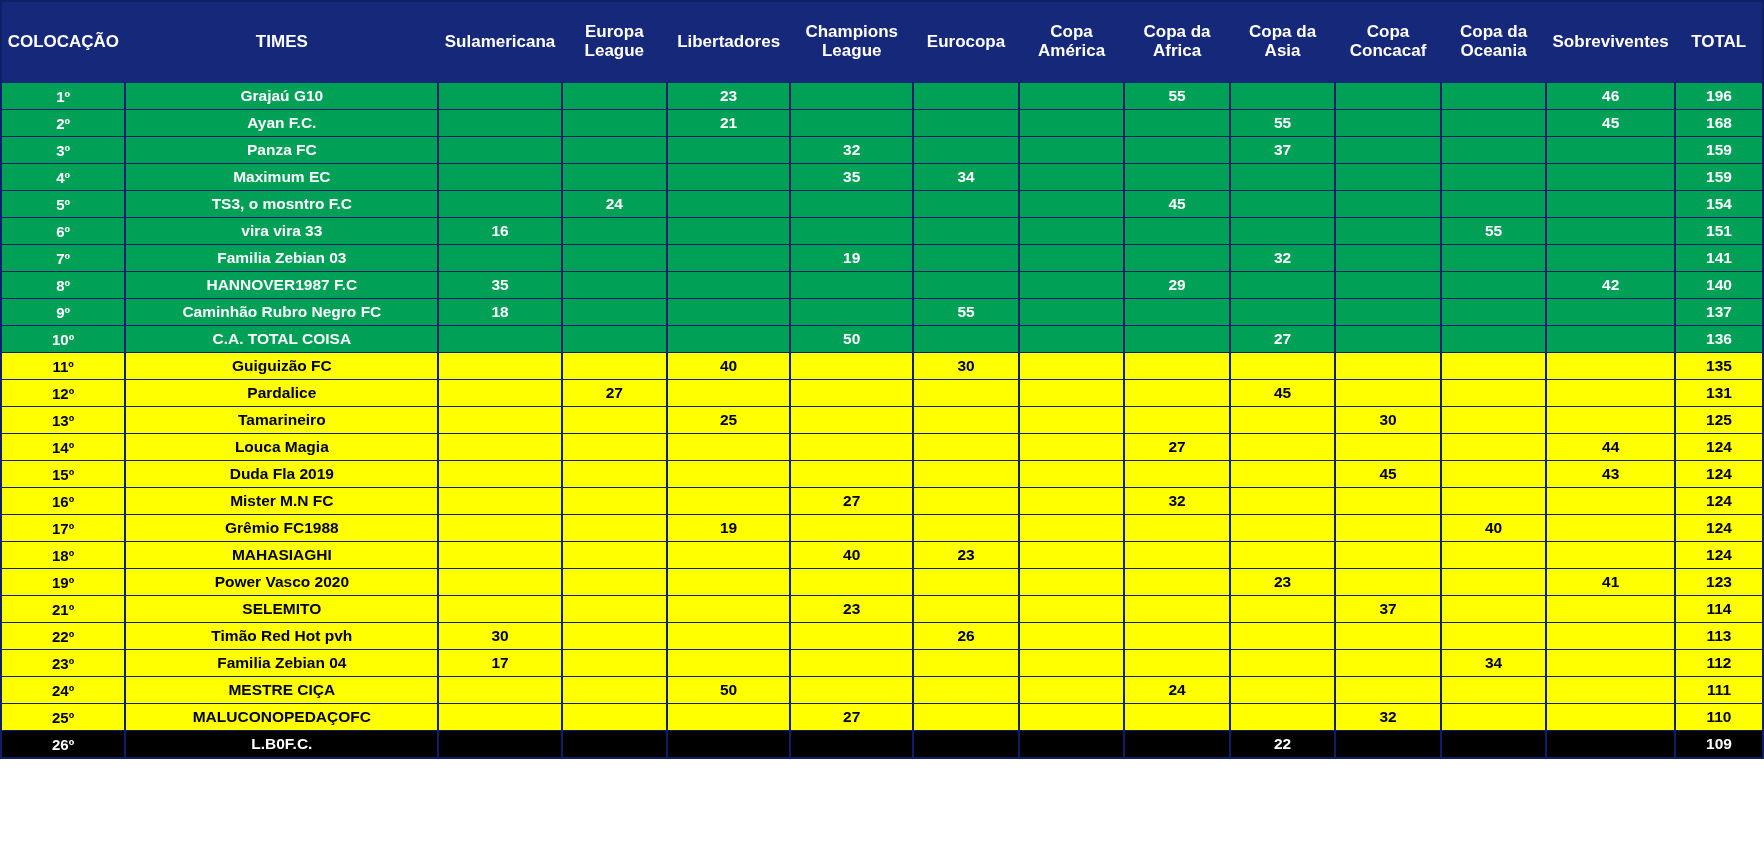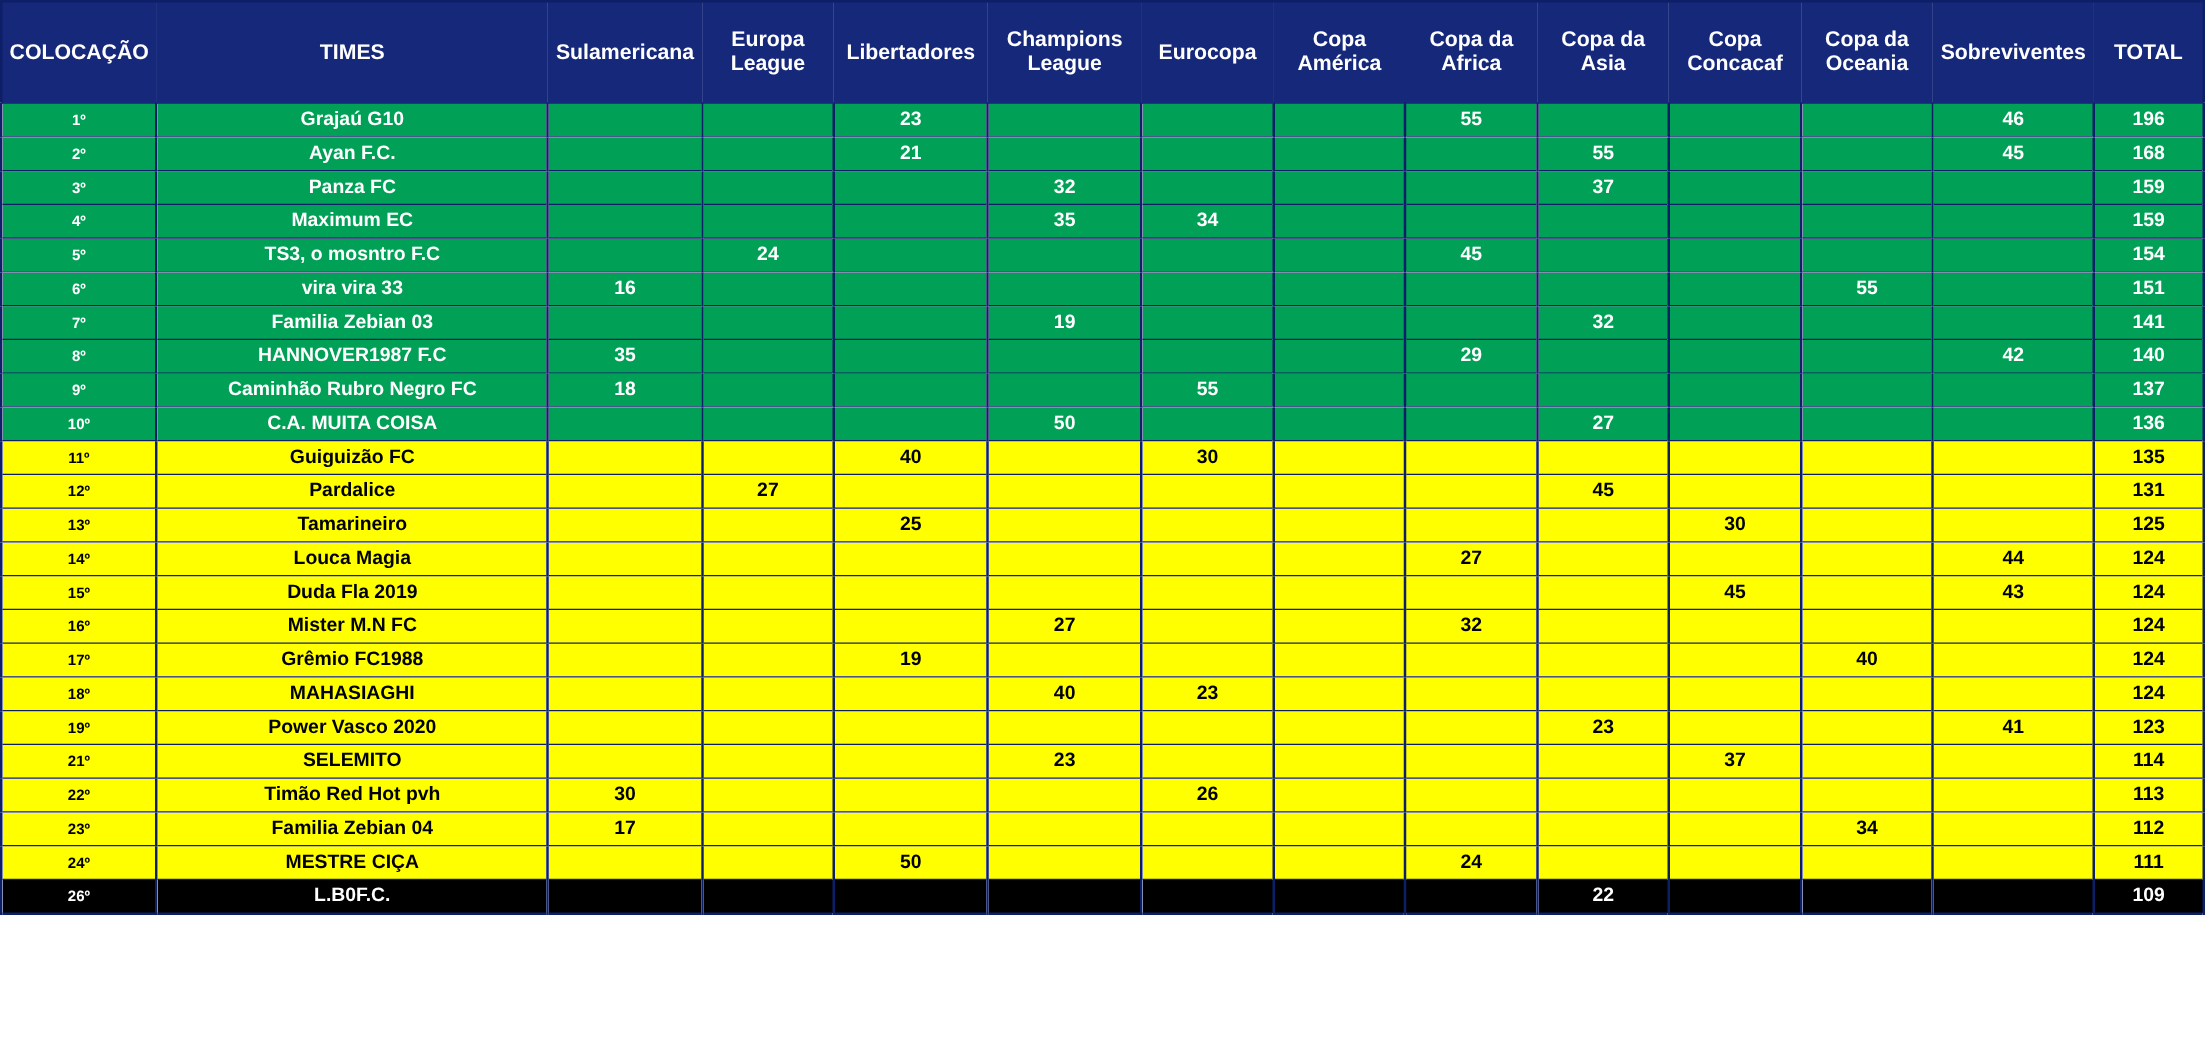--- a/index.html
+++ b/index.html
@@ -67,21 +67,21 @@
     background: #ffff00;
     color: #000000;
   }
   tbody tr.zone-red td {
     background: #000000;
     color: #ffffff;
   }
   tbody tr.zone-green td.total-cell,
   tbody tr.zone-green td.pos-cell,
   tbody tr.zone-green td.team-cell { background: #00a157; }
-  tbody td.pos-cell { font-size: 12px; }
+  tbody td.pos-cell { font-size: 15px; }
   tbody td.team-cell { font-size: 15.5px; margin-left: 48px; }
   tbody td.total-cell { font-size: 15.5px; }
 </style>
 </head>
 <body>
 
 <div id="ranking-wrap">
   <table class="ranking">
     <colgroup>
       <col class="c-pos">
@@ -257,21 +257,21 @@
           <td class="score-cell"></td>
           <td class="score-cell"></td>
           <td class="score-cell"></td>
           <td class="score-cell"></td>
           <td class="score-cell"></td>
           <td class="surv-cell"></td>
           <td class="total-cell">137</td>
         </tr>
         <tr class="zone-green">
           <td class="pos-cell">10º</td>
-          <td class="team-cell">C.A. MUITA COISA</td>
+          <td class="team-cell">C.A. TOTAL COISA</td>
           <td class="score-cell"></td>
           <td class="score-cell"></td>
           <td class="score-cell"></td>
           <td class="score-cell">50</td>
           <td class="score-cell"></td>
           <td class="score-cell"></td>
           <td class="score-cell"></td>
           <td class="score-cell">27</td>
           <td class="score-cell"></td>
           <td class="score-cell"></td>
@@ -478,20 +478,36 @@
           <td class="score-cell">50</td>
           <td class="score-cell"></td>
           <td class="score-cell"></td>
           <td class="score-cell"></td>
           <td class="score-cell">24</td>
           <td class="score-cell"></td>
           <td class="score-cell"></td>
           <td class="score-cell"></td>
           <td class="surv-cell"></td>
           <td class="total-cell">111</td>
+        </tr>
+        <tr class="zone-yellow">
+          <td class="pos-cell">25º</td>
+          <td class="team-cell">MALUCONOPEDAÇOFC</td>
+          <td class="score-cell"></td>
+          <td class="score-cell"></td>
+          <td class="score-cell"></td>
+          <td class="score-cell">27</td>
+          <td class="score-cell"></td>
+          <td class="score-cell"></td>
+          <td class="score-cell"></td>
+          <td class="score-cell"></td>
+          <td class="score-cell">32</td>
+          <td class="score-cell"></td>
+          <td class="surv-cell"></td>
+          <td class="total-cell">110</td>
         </tr>
         <tr class="zone-red">
           <td class="pos-cell">26º</td>
           <td class="team-cell">L.B0F.C.</td>
           <td class="score-cell"></td>
           <td class="score-cell"></td>
           <td class="score-cell"></td>
           <td class="score-cell"></td>
           <td class="score-cell"></td>
           <td class="score-cell"></td>

